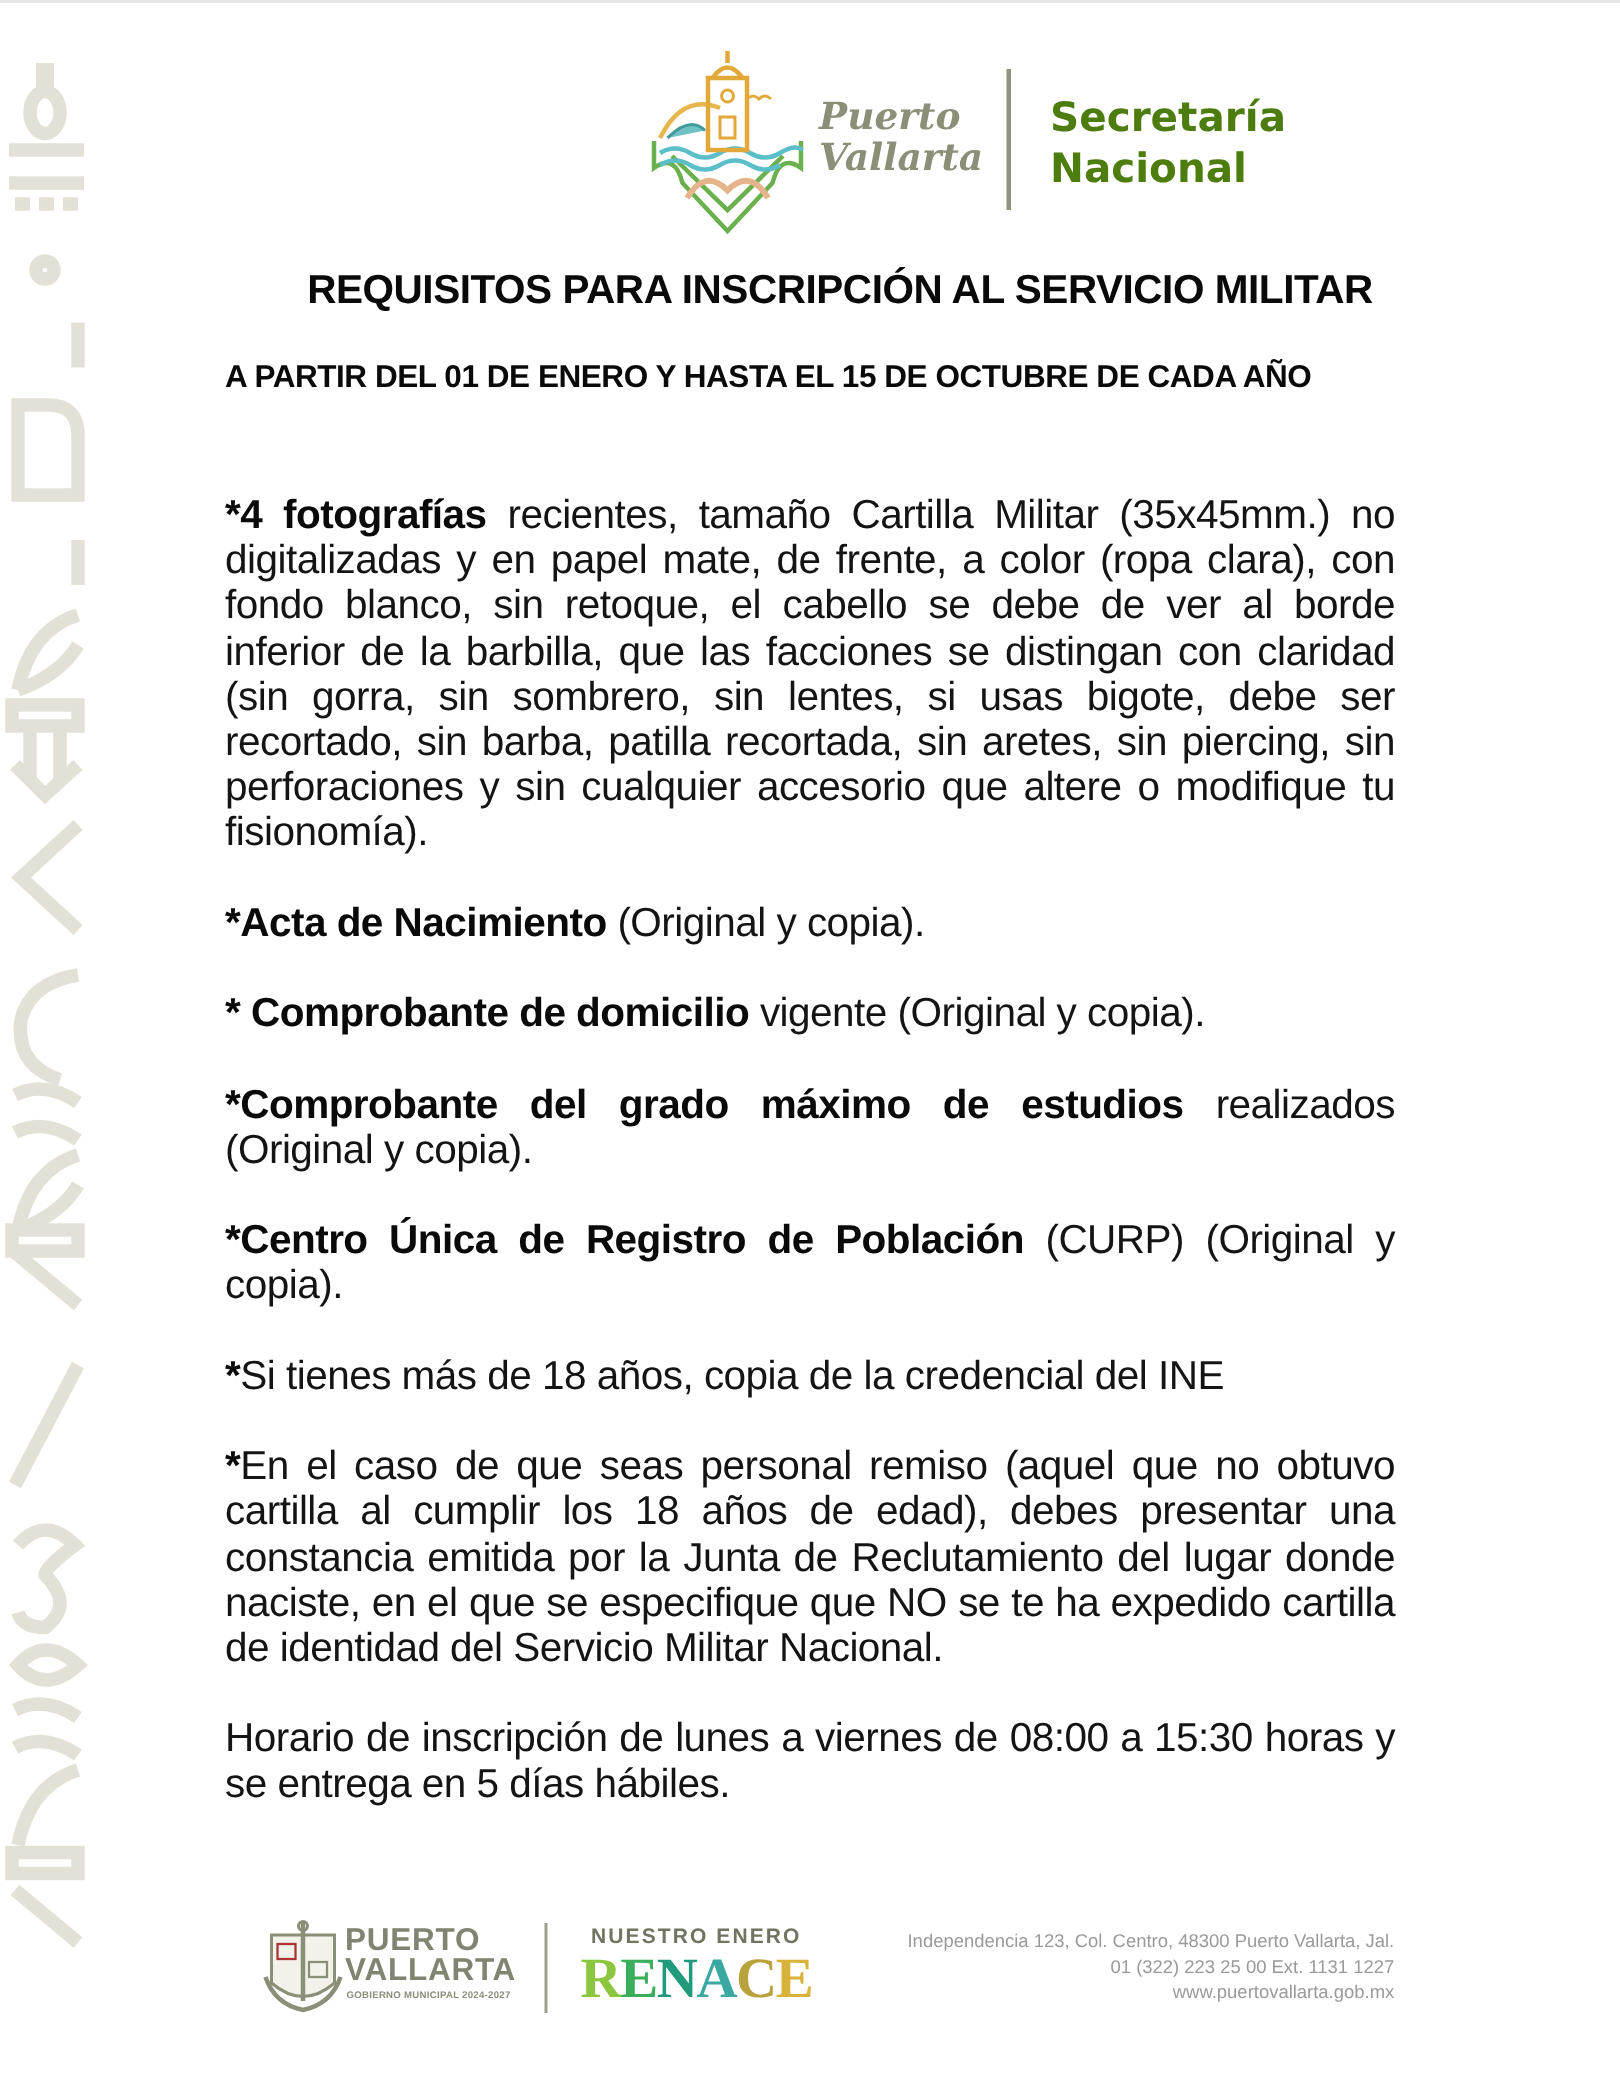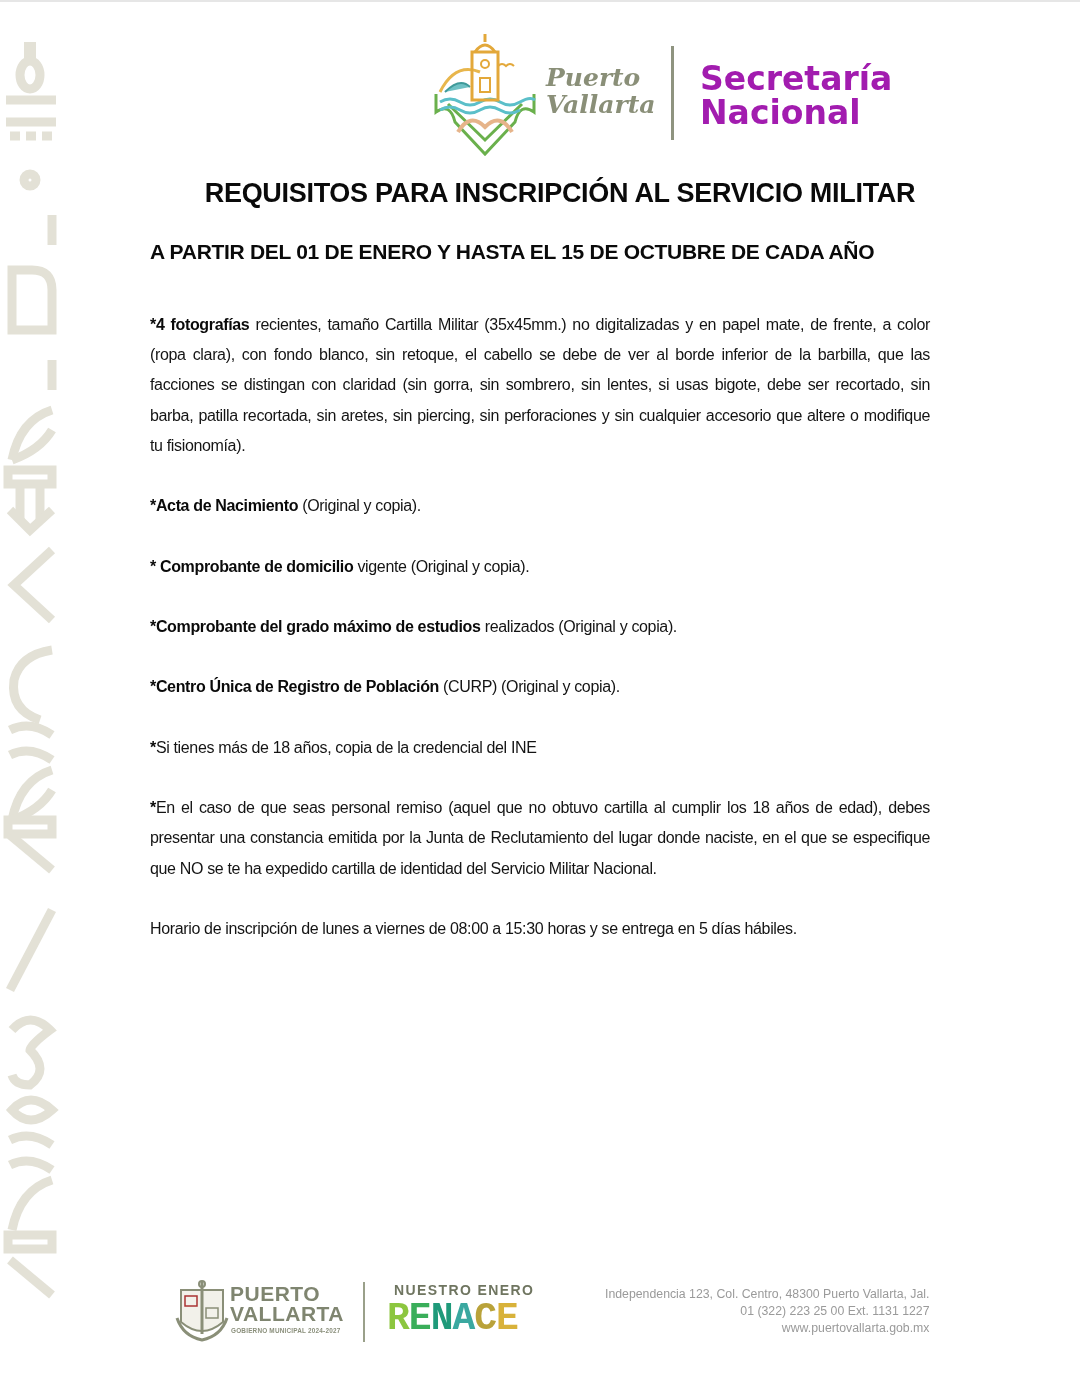--- a/index.html
+++ b/index.html
@@ -12,42 +12,42 @@
   .topline { position: absolute; left: 0; top: 0; width: 1080px; height: 2px; background: #e6e6e6; }
   .side-deco { position: absolute; left: 0; top: 30px; width: 60px; height: 1300px; }
 
   
   .header { position: absolute; left: 430px; top: 32px; width: 440px; height: 128px; }
   .emblem { position: absolute; left: 0; top: 0; width: 110px; height: 125px; }
   .pv-word { position: absolute; left: 116px; top: 32px; font-family: "DejaVu Serif", serif; font-style: italic; font-weight: bold;
              color: #8a8f78; font-size: 25px; line-height: 27px; }
   .header-divider { position: absolute; left: 241px; top: 14px; width: 3px; height: 94px; background: #8f9480; }
   .sg-word { position: absolute; left: 270px; top: 30px; font-family: "DejaVu Sans", sans-serif; font-weight: bold;
-             color: #a21caf; font-size: 33px; line-height: 34px; }
+             color: #4d7c0f; font-size: 27px; line-height: 34px; }
 
   
   .title { position: absolute; left: 0; width: 1080px; top: 178px; text-align: center;
            font-family: "Liberation Sans Narrow", "Liberation Sans", sans-serif;
            font-weight: bold; font-size: 27px; letter-spacing: -0.3px; color: #0a0a0a; margin-left: 20px; }
   .subtitle { position: absolute; left: 150px; top: 240px; font-weight: bold; font-size: 21px; letter-spacing: -0.3px; color: #0a0a0a; }
 
   
-  .body { position: absolute; left: 150px; top: 310px; width: 780px;
-          font-size: 16px; line-height: 30.2px; letter-spacing: -0.35px; color: #141414; }
+  .body { position: absolute; left: 150px; top: 328px; width: 780px;
+          font-size: 27px; line-height: 30.2px; letter-spacing: -0.35px; color: #141414; }
   .body p { margin: 0 0 30.2px 0; text-align: justify; }
   .body b { font-weight: bold; color: #0a0a0a; }
 
   
   .footer { position: absolute; left: 170px; top: 1278px; width: 790px; height: 70px; }
   .ft-shield { position: absolute; left: 5px; top: 0; width: 54px; height: 66px; }
   .ft-pv { position: absolute; left: 60px; top: 6px; font-weight: bold; color: #7f8570; font-size: 21px; line-height: 20px; letter-spacing: 0.5px; }
   .ft-gob { position: absolute; left: 61px; top: 49px; font-weight: bold; color: #8a8f7b; font-size: 6.4px; letter-spacing: 0.2px; }
   .ft-divider { position: absolute; left: 193px; top: 4px; width: 2px; height: 60px; background: #9aa08a; }
   .ft-nuestro { position: absolute; left: 224px; top: 4px; font-weight: bold; color: #6f7560; font-size: 14px; letter-spacing: 1.4px; }
-  .ft-renace { position: absolute; left: 217px; top: 18px; font-family: Liberation Mono, monospace; font-weight: bold; font-size: 38px; letter-spacing: -1px; line-height: 46px; }
+  .ft-renace { position: absolute; left: 217px; top: 18px; font-family: Liberation Serif, serif; font-weight: bold; font-size: 38px; letter-spacing: -1px; line-height: 46px; }
   .ft-renace span:nth-child(1) { color: #8cc63f; }
   .ft-renace span:nth-child(2) { color: #3aae5a; }
   .ft-renace span:nth-child(3) { color: #1f9a7a; }
   .ft-renace span:nth-child(4) { color: #3aa8a0; }
   .ft-renace span:nth-child(5) { color: #b9a23a; }
   .ft-renace span:nth-child(6) { color: #d8b23a; }
   .ft-contact { position: absolute; left: 435px; top: 8px; color: #9a9a9a; font-size: 12.3px; line-height: 17px; text-align: right; }
 </style>
 </head>
 <body>

